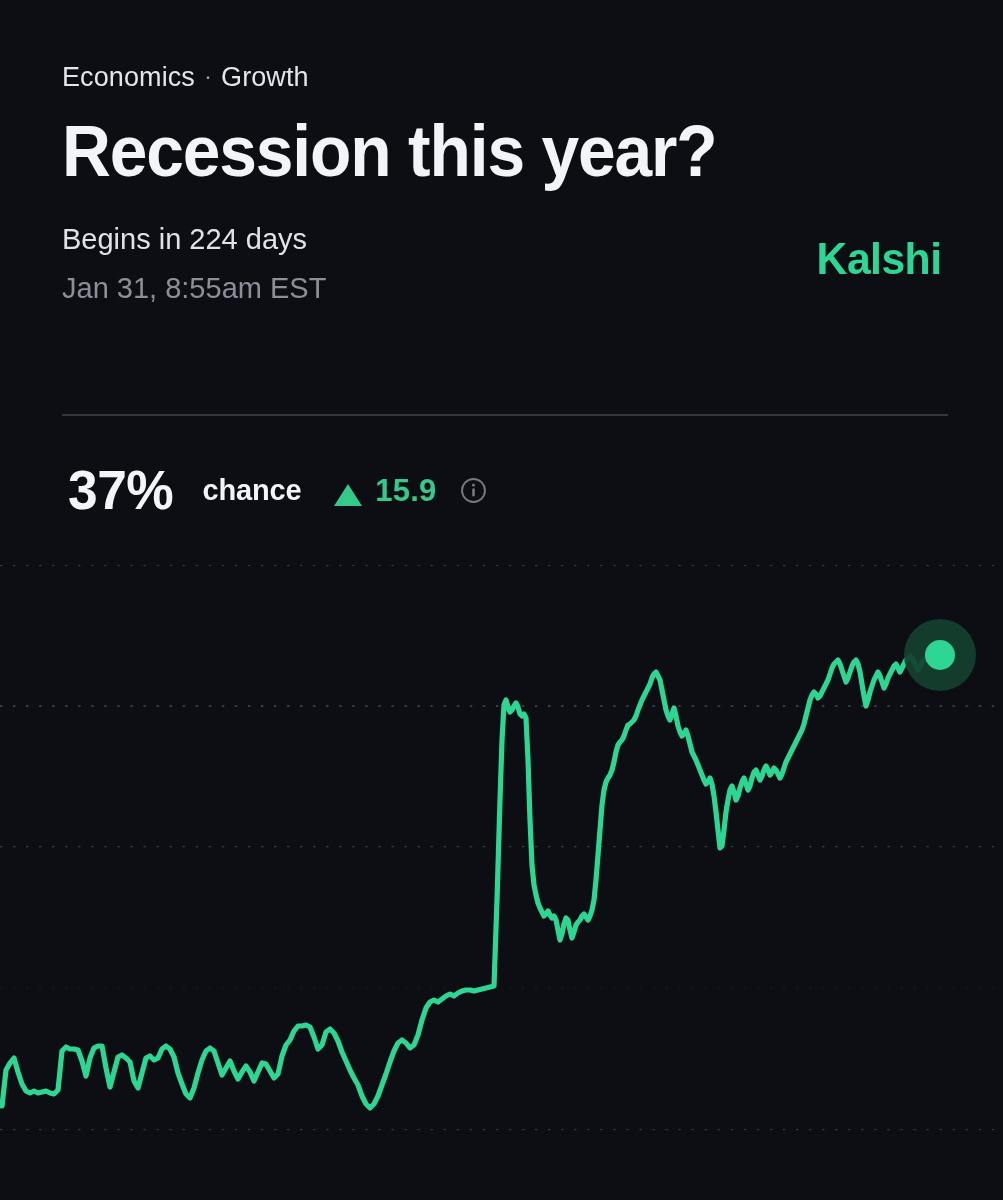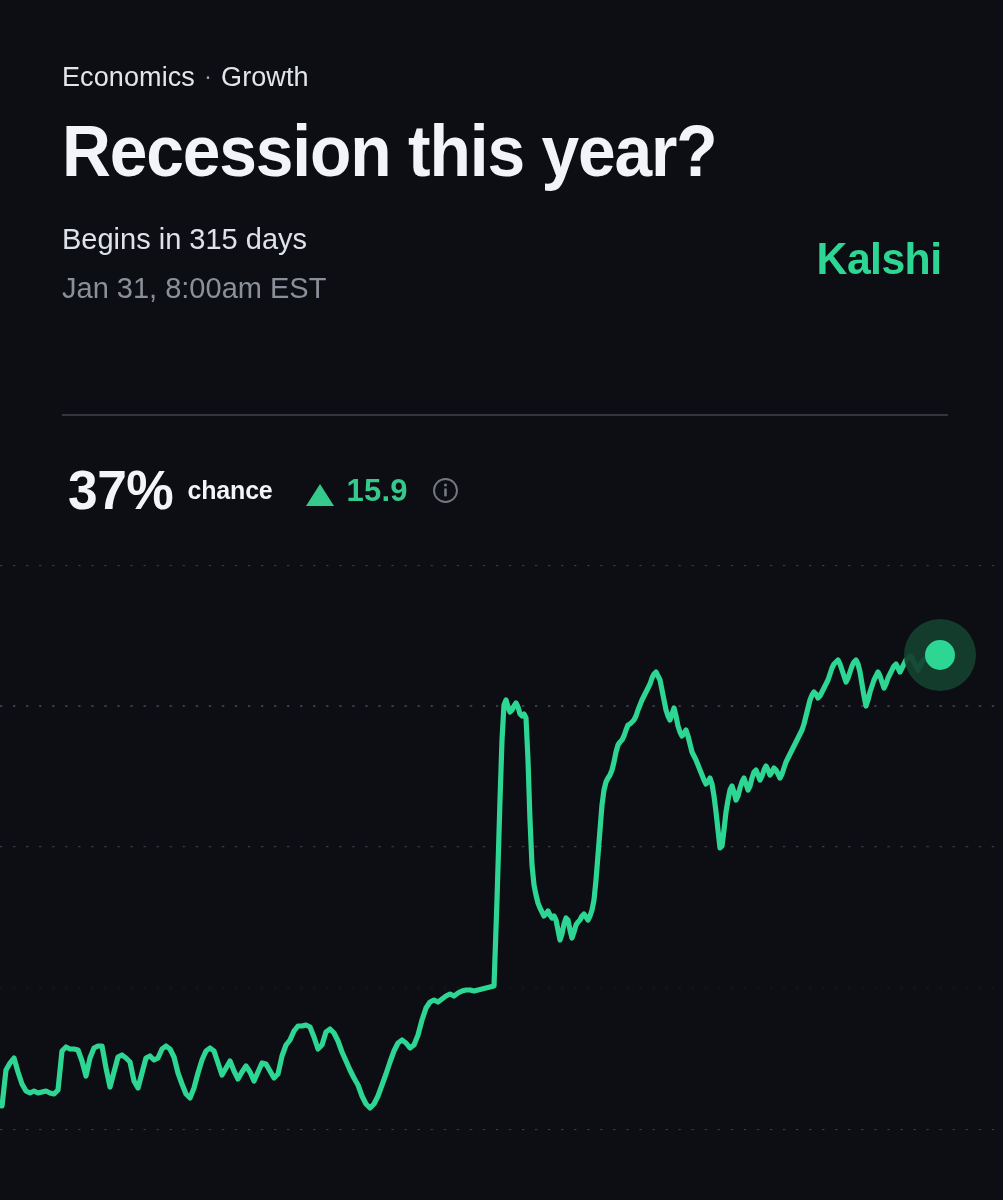--- a/index.html
+++ b/index.html
@@ -117,24 +117,24 @@
     font-family: "Liberation Sans Narrow", "Liberation Sans", sans-serif;
     font-size: 55px;
     font-weight: 700;
     color: #f2f4f7;
     letter-spacing: -0.5px;
     line-height: 55px;
     transform: scaleX(0.97);
     transform-origin: left center;
   }
   .stat-chance {
-    font-size: 25px;
+    font-size: 29px;
     font-weight: 700;
     color: #f2f4f7;
-    margin-left: 11px;
+    margin-left: 26px;
     line-height: 31px;
     letter-spacing: -0.2px;
   }
   .stat-delta {
     display: flex;
     align-items: flex-end;
     margin-left: 33px;
   }
   .tri-up {
     width: 0;
@@ -181,22 +181,22 @@
   <div class="header">
 
     <div class="breadcrumb">
       <span>Economics</span><span class="sep">·</span><span>Growth</span>
     </div>
 
     <div class="title">Recession this year?</div>
 
     <div class="meta-row">
       <div class="meta-left">
-        <div class="meta-begins">Begins in 315 days</div>
-        <div class="meta-date">Jan 31, 8:00am EST</div>
+        <div class="meta-begins">Begins in 224 days</div>
+        <div class="meta-date">Jan 31, 8:55am EST</div>
       </div>
       <div class="brand">Kalshi</div>
     </div>
 
   </div>
 
   <div class="divider"></div>
 
   <div class="stat-row">
     <span class="stat-pct">37%</span>

